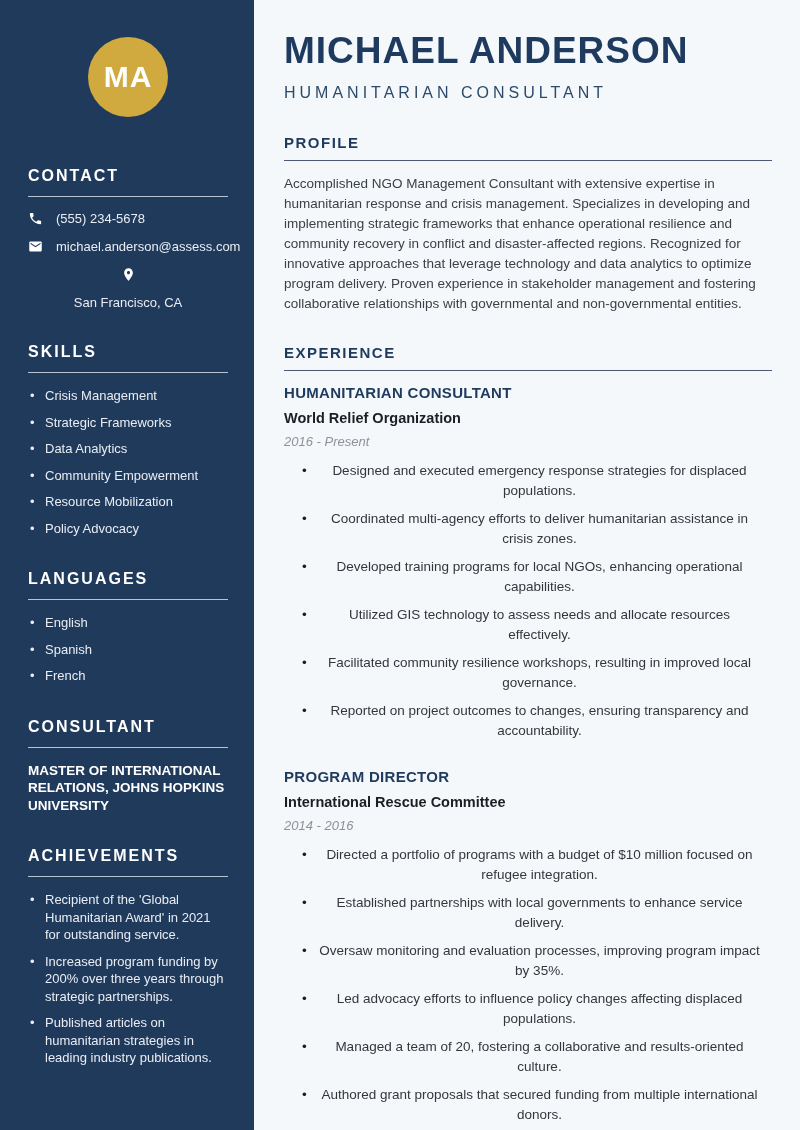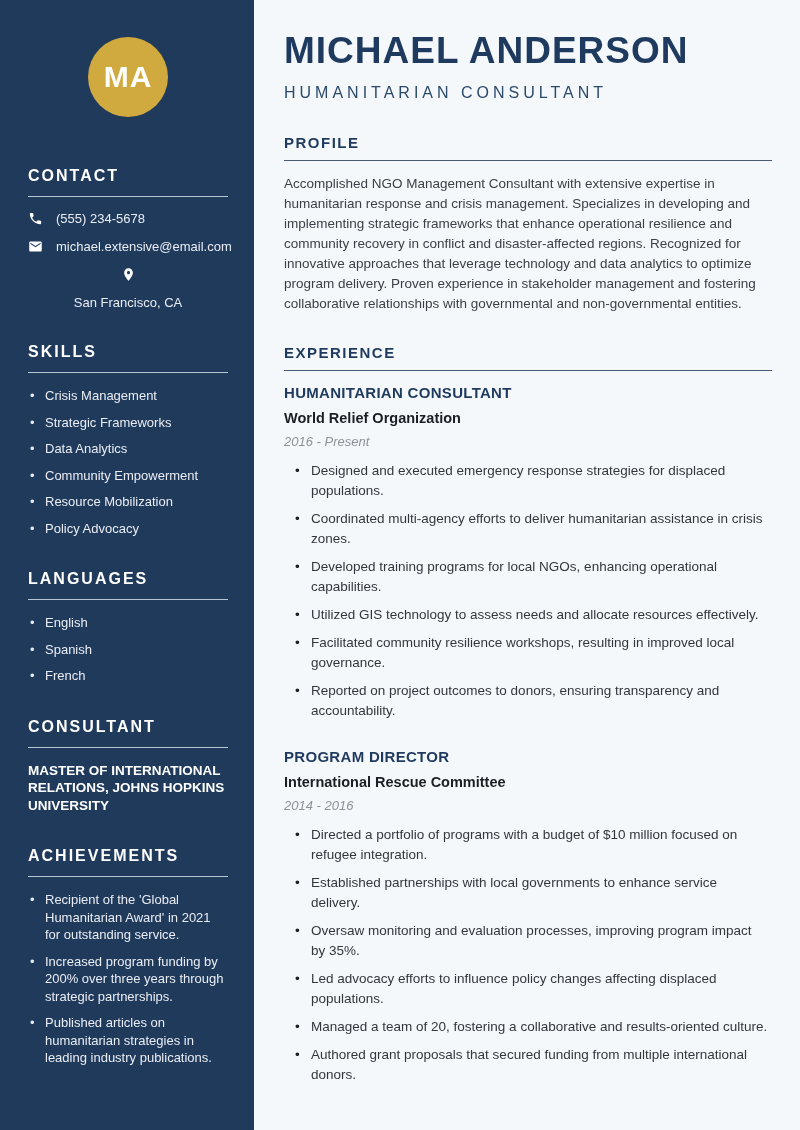--- a/index.html
+++ b/index.html
@@ -141,21 +141,21 @@
     font-weight: bold;
     color: #1b1e23;
     margin: 0 0 8px 0;
   }
   .job-dates {
     font-size: 13px;
     font-style: italic;
     color: var(--muted_text);
     margin: 0 0 12px 0;
   }
-  .job-bullets { list-style: none; margin: 4px; padding: 0; }
+  .job-bullets { list-style: none; margin: 11px; padding: 0; text-align: center; }
   .job-bullets li {
     position: relative;
     font-size: 13.5px;
     line-height: 20px;
     color: #33373c;
     padding-left: 23px;
     margin-bottom: 8px;
   }
   .job-bullets li::before {
     content: "\2022";
@@ -180,21 +180,21 @@
       <div class="contact-row">
         <svg viewBox="0 0 24 24" aria-hidden="true">
           <path d="M6.62 10.79c1.44 2.83 3.76 5.14 6.59 6.59l2.2-2.2c.27-.27.67-.36 1.02-.24 1.12.37 2.33.57 3.57.57.55 0 1 .45 1 1V20c0 .55-.45 1-1 1-9.39 0-17-7.61-17-17 0-.55.45-1 1-1h3.5c.55 0 1 .45 1 1 0 1.25.2 2.45.57 3.57.11.35.03.74-.25 1.02l-2.2 2.2z"></path>
         </svg>
         <span>(555) 234-5678</span>
       </div>
       <div class="contact-row">
         <svg viewBox="0 0 24 24" aria-hidden="true">
           <path d="M20 4H4c-1.1 0-1.99.9-1.99 2L2 18c0 1.1.9 2 2 2h16c1.1 0 2-.9 2-2V6c0-1.1-.9-2-2-2zm0 4l-8 5-8-5V6l8 5 8-5v2z"></path>
         </svg>
-        <span>michael.extensive@email.com</span>
+        <span>michael.anderson@assess.com</span>
       </div>
       <div class="contact-row">
         <svg viewBox="0 0 24 24" aria-hidden="true">
           <path d="M12 2C8.13 2 5 5.13 5 9c0 5.25 7 13 7 13s7-7.75 7-13c0-3.87-3.13-7-7-7zm0 9.5c-1.38 0-2.5-1.12-2.5-2.5s1.12-2.5 2.5-2.5 2.5 1.12 2.5 2.5-1.12 2.5-2.5 2.5z"></path>
         </svg>
         <span>San Francisco, CA</span>
       </div>
     </section>
 
     <section class="side-section">
@@ -254,21 +254,21 @@
         <h3 class="job-title">HUMANITARIAN CONSULTANT</h3>
         <div class="job-company">World Relief Organization</div>
         <div class="job-dates">2016 - Present</div>
         <ul class="job-bullets">
 
         <li>Designed and executed emergency response strategies for displaced populations.</li>
             <li>Coordinated multi-agency efforts to deliver humanitarian assistance in crisis zones.</li>
             <li>Developed training programs for local NGOs, enhancing operational capabilities.</li>
             <li>Utilized GIS technology to assess needs and allocate resources effectively.</li>
             <li>Facilitated community resilience workshops, resulting in improved local governance.</li>
-            <li>Reported on project outcomes to donors, ensuring transparency and accountability.</li>
+            <li>Reported on project outcomes to changes, ensuring transparency and accountability.</li>
           </ul>
       </div>
 
       <div class="job">
         <h3 class="job-title">PROGRAM DIRECTOR</h3>
         <div class="job-company">International Rescue Committee</div>
         <div class="job-dates">2014 - 2016</div>
         <ul class="job-bullets">
 
         <li>Directed a portfolio of programs with a budget of $10 million focused on refugee integration.</li>

